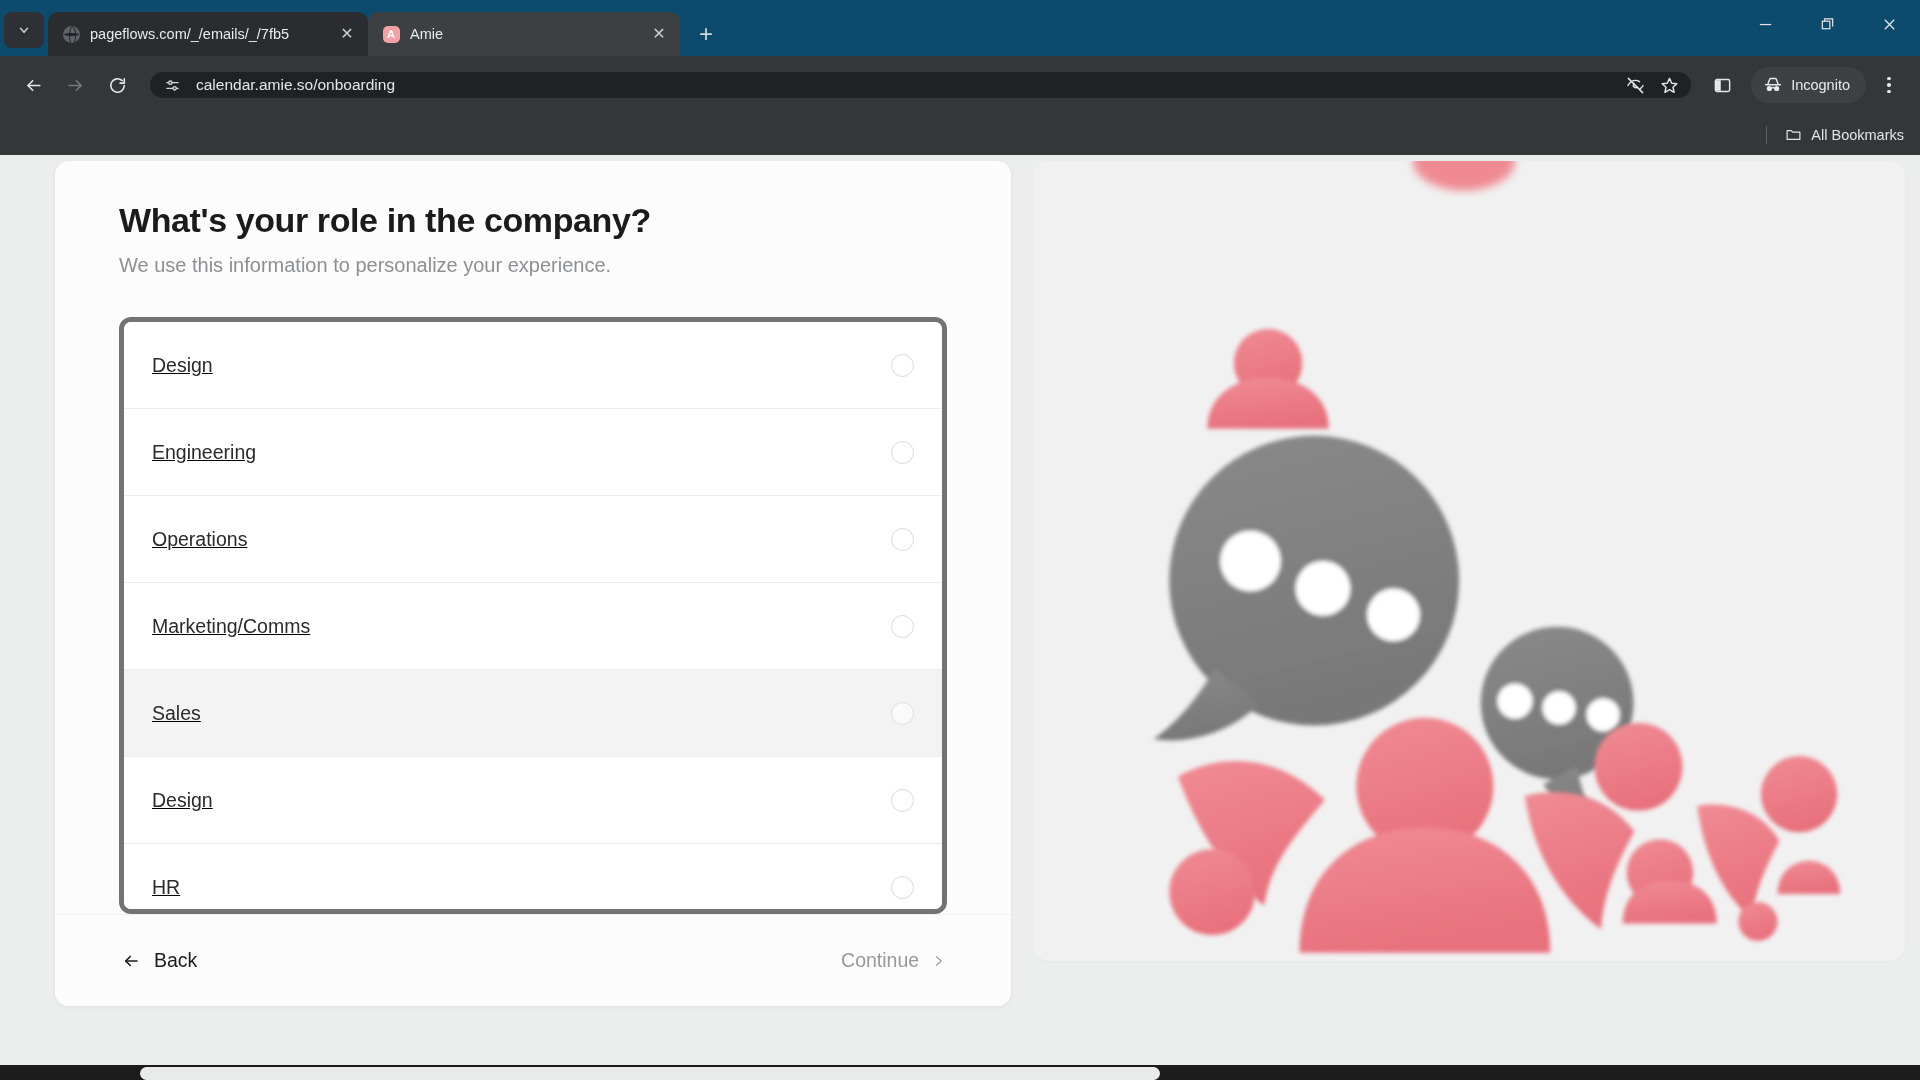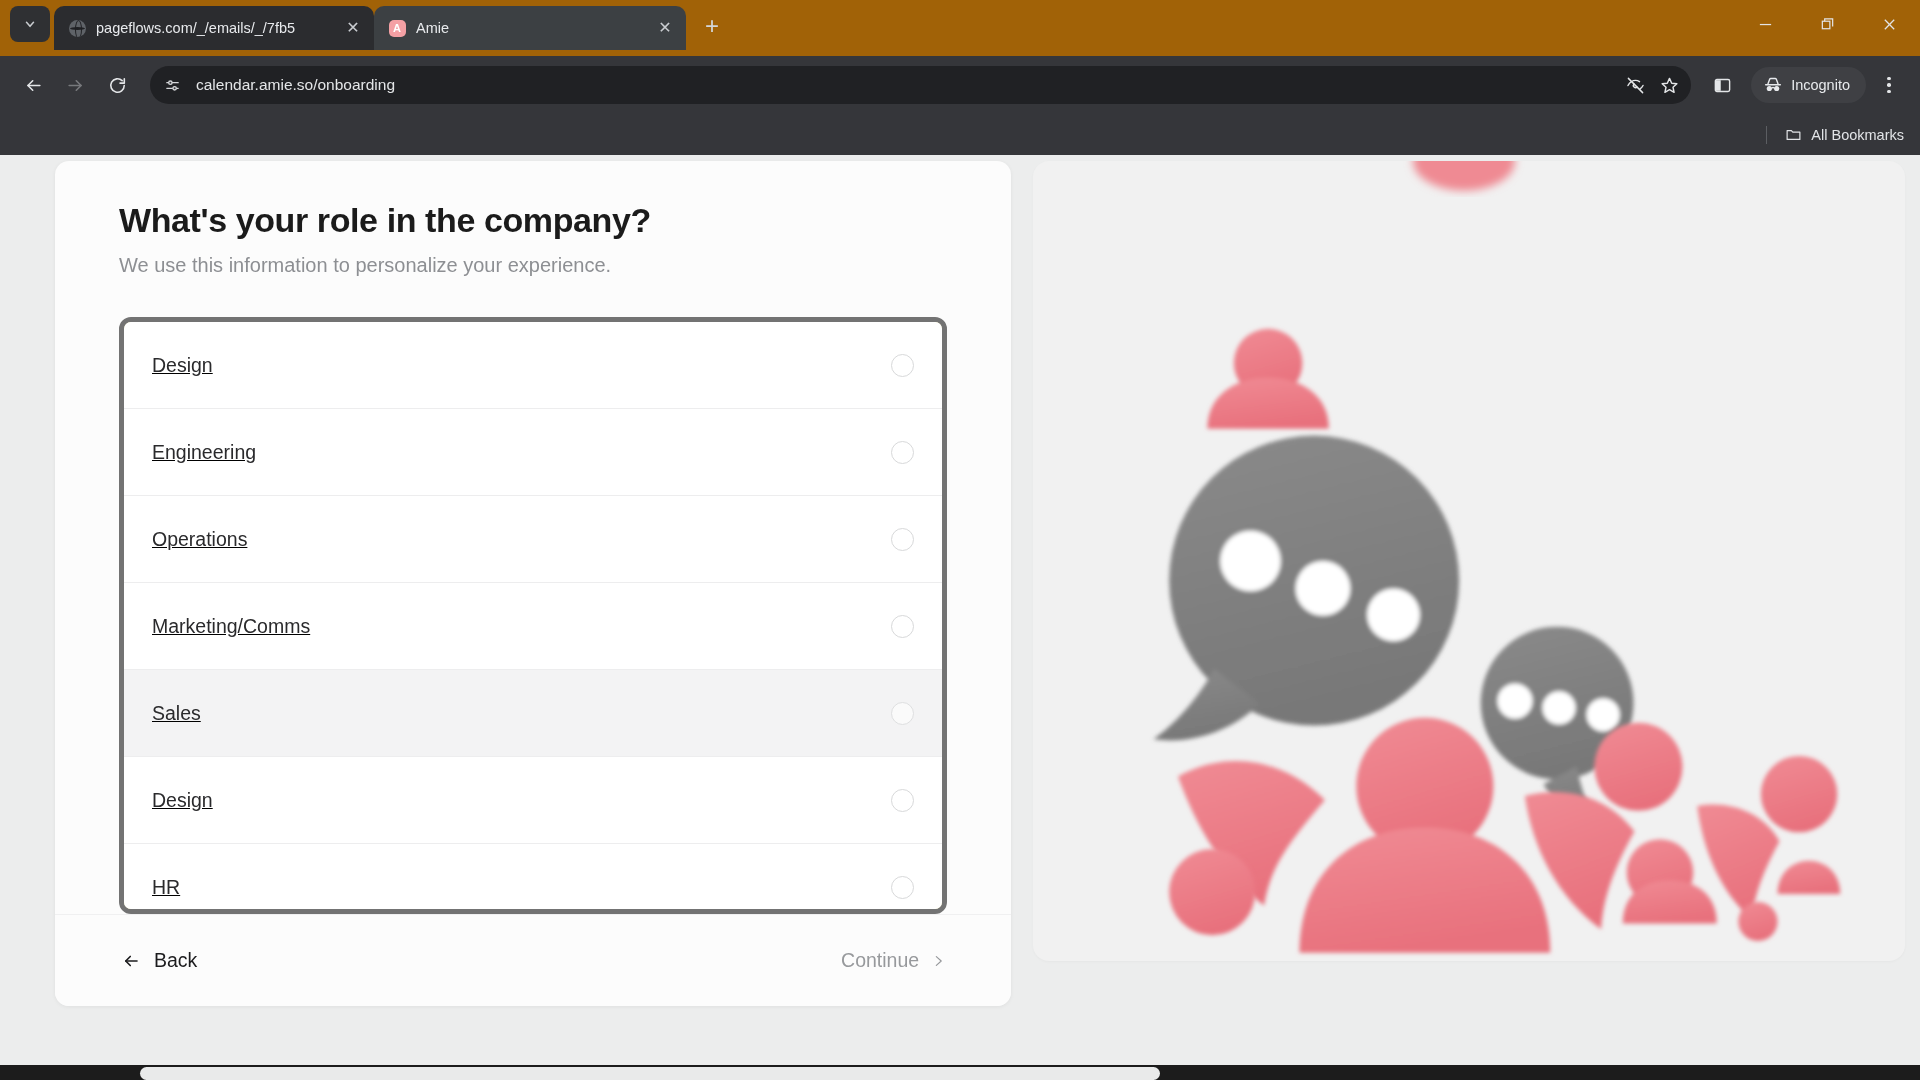--- a/index.html
+++ b/index.html
@@ -7,22 +7,22 @@
     width: 1920px; height: 1080px;
     overflow: hidden;
     font-family: "Liberation Sans", sans-serif;
     background: #202124;
   }
 
   
   .browser { width: 1920px; height: 1080px; position: relative; }
 
   .tabstrip {
-    height: 56px; background: #a16207;
-    display: flex; align-items: center; padding-left: 6px;
+    height: 56px; background: #0c4a6e;
+    display: flex; align-items: flex-end; 
     position: relative;
   }
   .tab-search {
     width: 40px; height: 36px; margin: 0 4px 8px 4px;
     border-radius: 8px; background: #2f3033;
     display: flex; align-items: center; justify-content: center;
     flex: 0 0 auto; cursor: pointer;
   }
   .tab-search svg { width: 14px; height: 14px; }
 
@@ -89,21 +89,21 @@
   }
   .nav-btn {
     width: 38px; height: 38px; border-radius: 50%;
     display: flex; align-items: center; justify-content: center;
     cursor: pointer; flex: 0 0 auto;
   }
   .nav-btn svg { width: 19px; height: 19px; }
   .nav-btn.dim { opacity: .38; }
 
   .omnibox {
-    flex: 1 1 auto; height: 38px; margin: 0 8px 0 10px;
+    flex: 1 1 auto; height: 26px; margin: 0 8px 0 10px;
     background: #202124; border-radius: 20px;
     display: flex; align-items: center; padding: 0 6px 0 8px; gap: 10px;
     cursor: text;
   }
   .omni-site {
     width: 28px; height: 28px; border-radius: 50%;
     display: flex; align-items: center; justify-content: center;
     flex: 0 0 auto; cursor: pointer;
   }
   .omni-site svg { width: 17px; height: 17px; }

